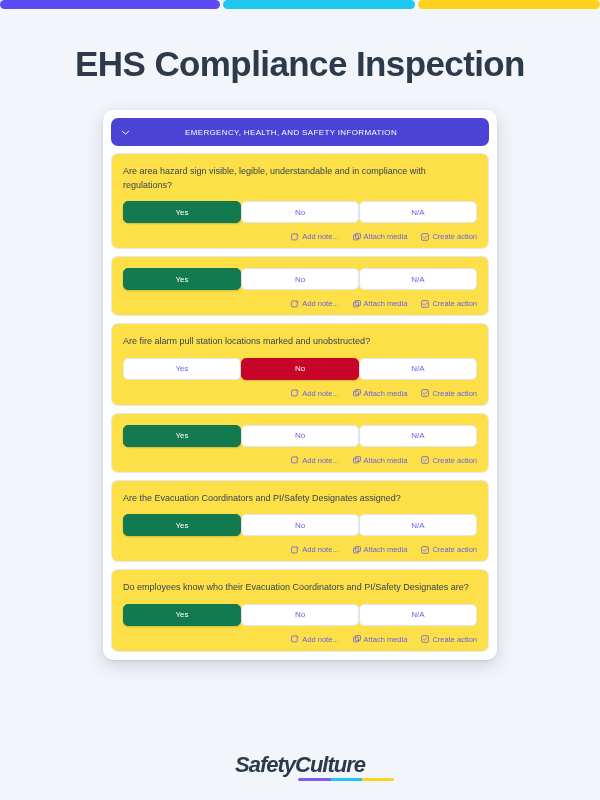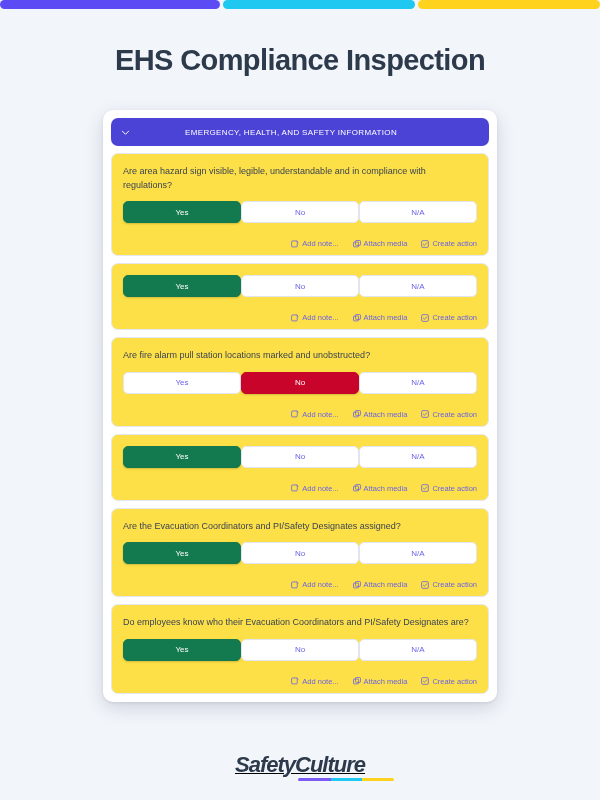--- a/index.html
+++ b/index.html
@@ -30,21 +30,21 @@
   .topbar .seg-2 { width: 192px; background: #1ec8f0; margin-right: 3px; }
   .topbar .seg-3 { flex: 1; background: #ffd31d; }
 
   
   .page-title {
     position: absolute;
     top: 44px;
     left: 0;
     width: 600px;
     text-align: center;
-    font-size: 29px;
+    font-size: 35px;
     font-weight: bold;
     letter-spacing: -0.6px;
     color: #2d3a4b;
   }
 
   
   .card {
     position: absolute;
     left: 103px;
     top: 110px;
@@ -122,41 +122,41 @@
     color: #ffffff;
     box-shadow: 0 1px 2px rgba(0,0,0,0.18);
   }
 
   
   .actions {
     display: flex;
     justify-content: flex-end;
     align-items: center;
     gap: 14px;
-    margin-top: 16px;
+    margin-top: 9px;
   }
   .action {
     display: flex;
     align-items: center;
     gap: 3px;
     font-size: 7.5px;
     color: #6a62e8;
   }
   .action .ic { width: 8px; height: 8px; display: block; flex: 0 0 auto; }
   .action .ic svg { display: block; }
 
   
   .footer-logo {
     position: absolute;
     top: 752px;
     left: 0;
     width: 600px;
     text-align: center;
   }
-  .logo-wrap { display: inline-block; position: relative; text-decoration: underline; }
+  .logo-wrap { display: inline-block; position: relative; }
   .logo-text {
     font-size: 22px;
     font-weight: bold;
     font-style: italic;
     letter-spacing: -1px;
     color: #2d3a4b;
     white-space: nowrap;
   }
   .logo-underline {
     position: absolute;

